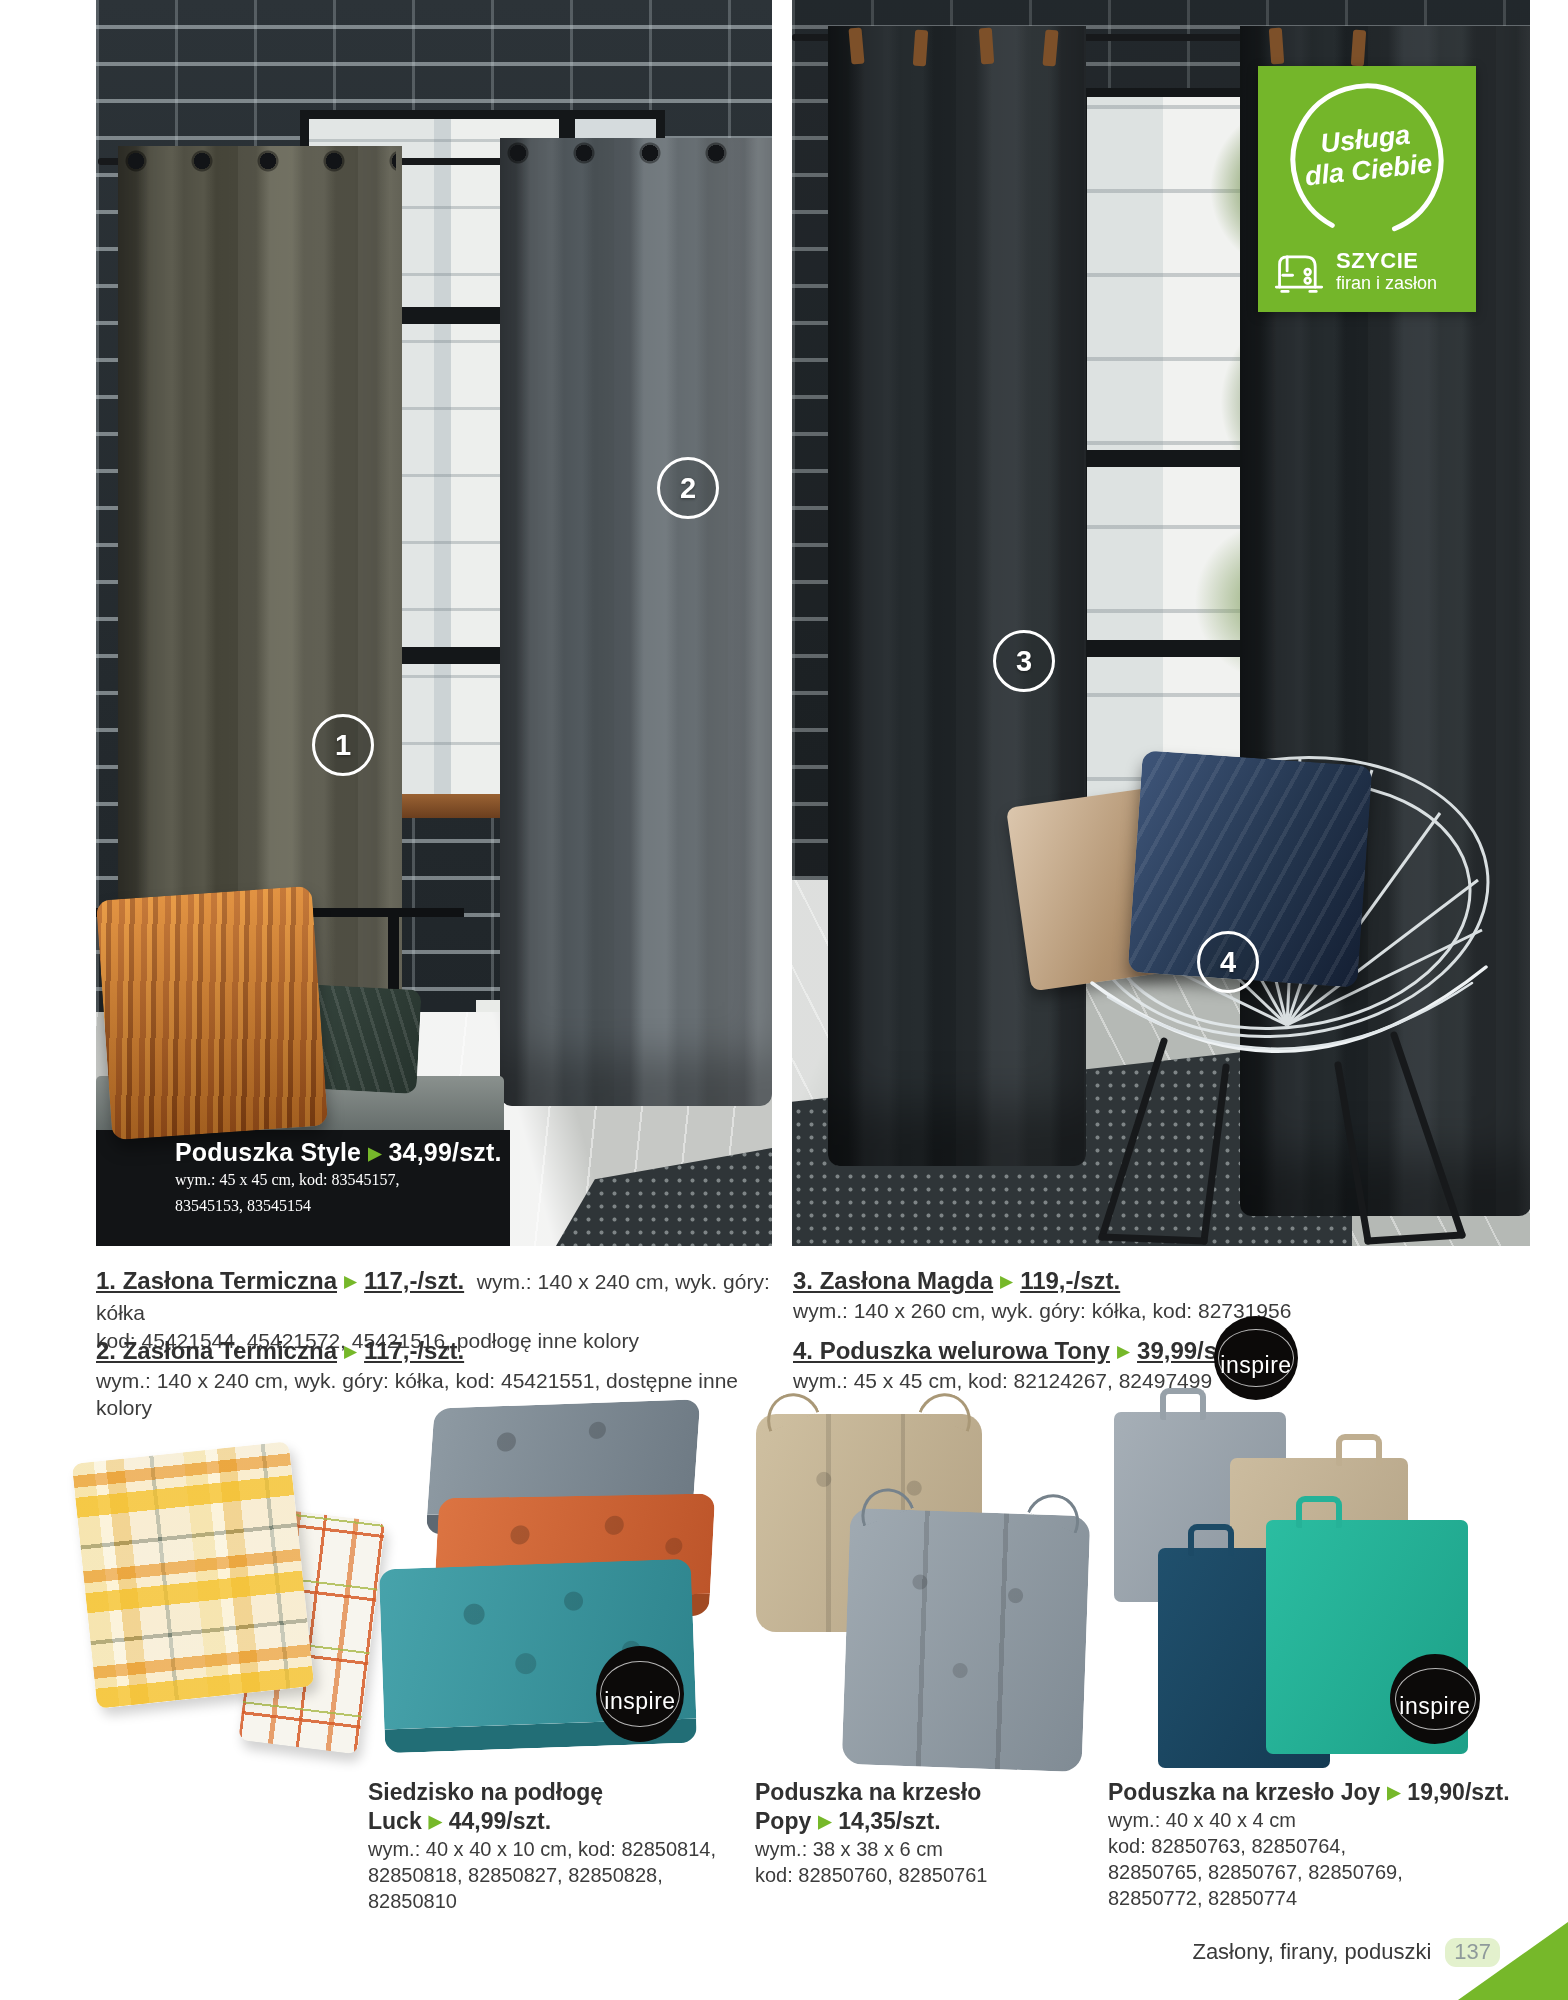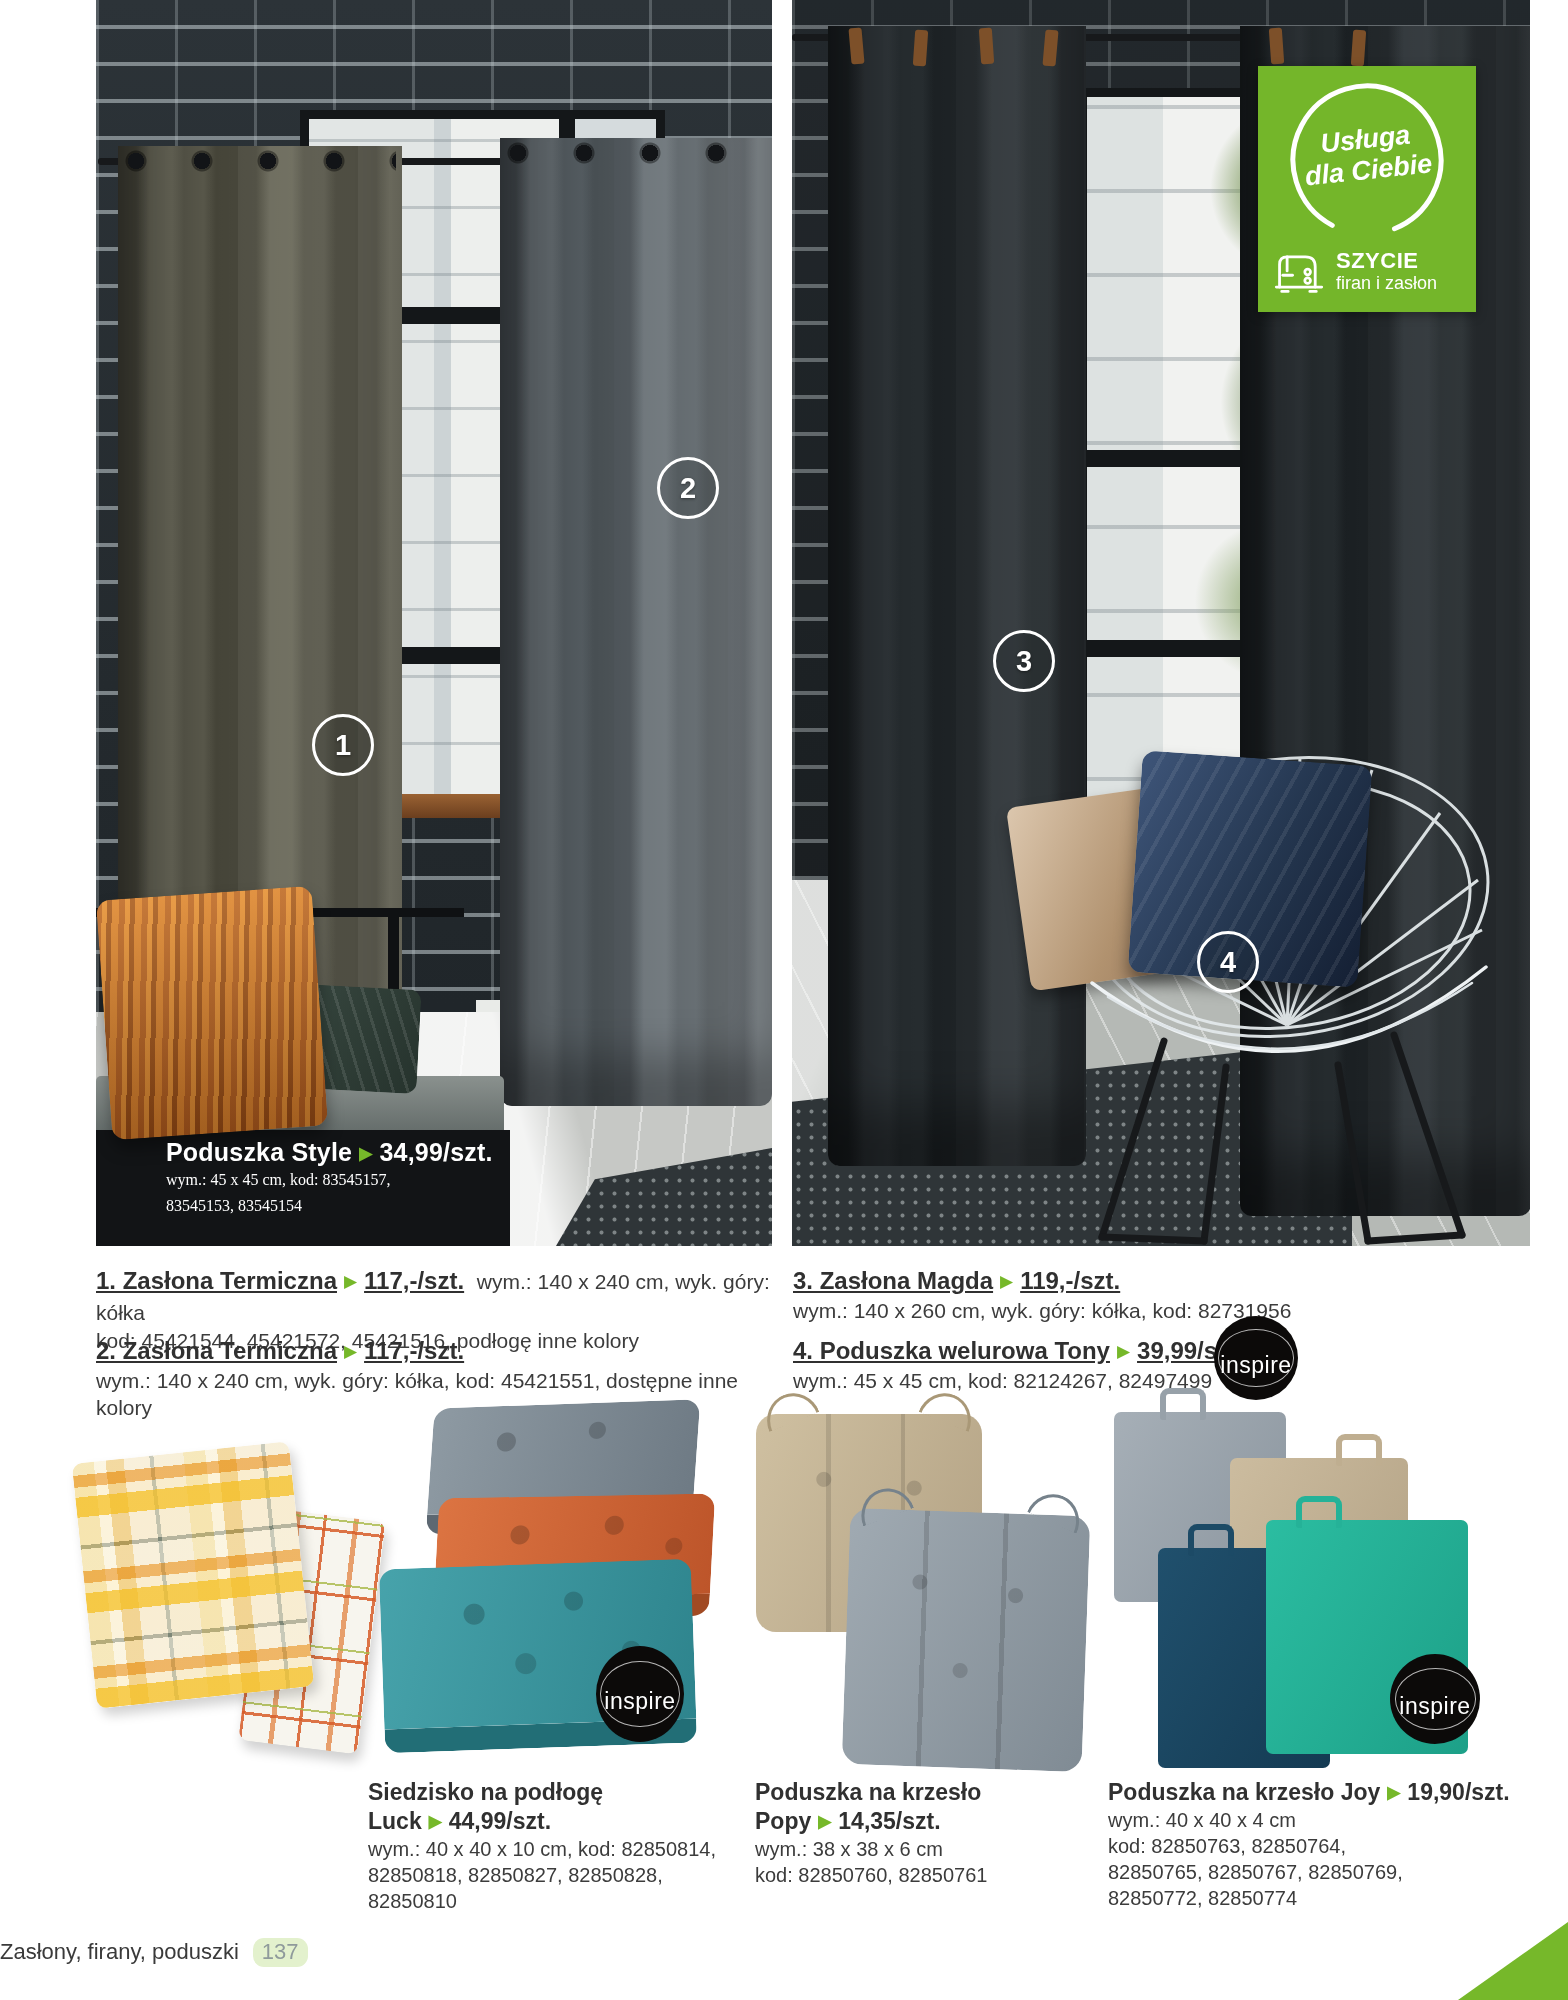--- a/index.html
+++ b/index.html
@@ -77,21 +77,21 @@
       background:
         linear-gradient(180deg, rgba(255,210,140,.25), rgba(0,0,0,.25)),
         repeating-linear-gradient(95deg,#b35c1e 0 6px,#e18a31 6px 11px,#9a4c15 11px 16px,#d87e2a 16px 23px);
       box-shadow:0 10px 16px rgba(0,0,0,.35);}
   .pillow-green{position:absolute;left:165px;top:986px;width:158px;height:104px;z-index:7;transform:rotate(3deg);border-radius:12px;
       background:
         repeating-linear-gradient(70deg, rgba(255,255,255,.1) 0 3px, rgba(0,0,0,0) 3px 14px),
         linear-gradient(120deg,#3a4a42,#26332d);}
 
   
-  .caption{position:absolute;left:70px;top:1138px;z-index:9;color:#fff;}
+  .caption{position:absolute;left:79px;top:1138px;z-index:9;color:#fff;}
   .cap-title{font-size:25px;font-weight:700;letter-spacing:.2px;}
   .cap-line{font-size:16px;line-height:26px;font-family:Liberation Serif, serif;}
 
   
   .marker{position:absolute;width:56px;height:56px;border:3px solid #fff;border-radius:50%;z-index:12;
       display:flex;align-items:center;justify-content:center;color:#fff;font-size:29px;font-weight:700;
       background:rgba(18,20,22,.18);text-shadow:0 1px 3px rgba(0,0,0,.45);}
 
   
   .chair-svg{position:absolute;z-index:7;}
@@ -174,21 +174,21 @@
   .joy-navy .joy-handle{left:30px;border-color:#1c4a66;}
   .joy-teal{left:1266px;top:1520px;width:202px;height:234px;z-index:4;background:linear-gradient(120deg,#2bbda1,#1da088);}
   .joy-teal .joy-handle{left:30px;border-color:#25b298;}
 
   .inspire{position:absolute;background:#0c0a09;border-radius:50%;color:#fff;z-index:10;
       display:flex;align-items:center;justify-content:center;font-size:23px;letter-spacing:.5px;}
   .inspire::after{content:"";position:absolute;inset:16% 5%;border:1.5px solid rgba(255,255,255,.7);border-radius:50%;}
   .inspire span{position:relative;z-index:1;margin-top:14px;}
 
   
-  .footer{position:absolute;left:0;right:68px;top:1938px;text-align:left;font-size:22px;color:#3a3a3a;z-index:5;}
+  .footer{position:absolute;left:0;right:68px;top:1938px;text-align:right;font-size:22px;color:#3a3a3a;z-index:5;}
   .pagenum{display:inline-block;background:#e3f1cd;color:#8f9a9b;border-radius:11px;padding:1px 9px 2px;margin-left:14px;}
   .corner{position:absolute;right:0;bottom:0;width:0;height:0;border-left:110px solid transparent;border-bottom:78px solid #76b82a;z-index:4;}
 </style>
 </head>
 <body>
 
 <div class="page">
 
   <section class="photo photo-left">
     <div class="wall"></div>

